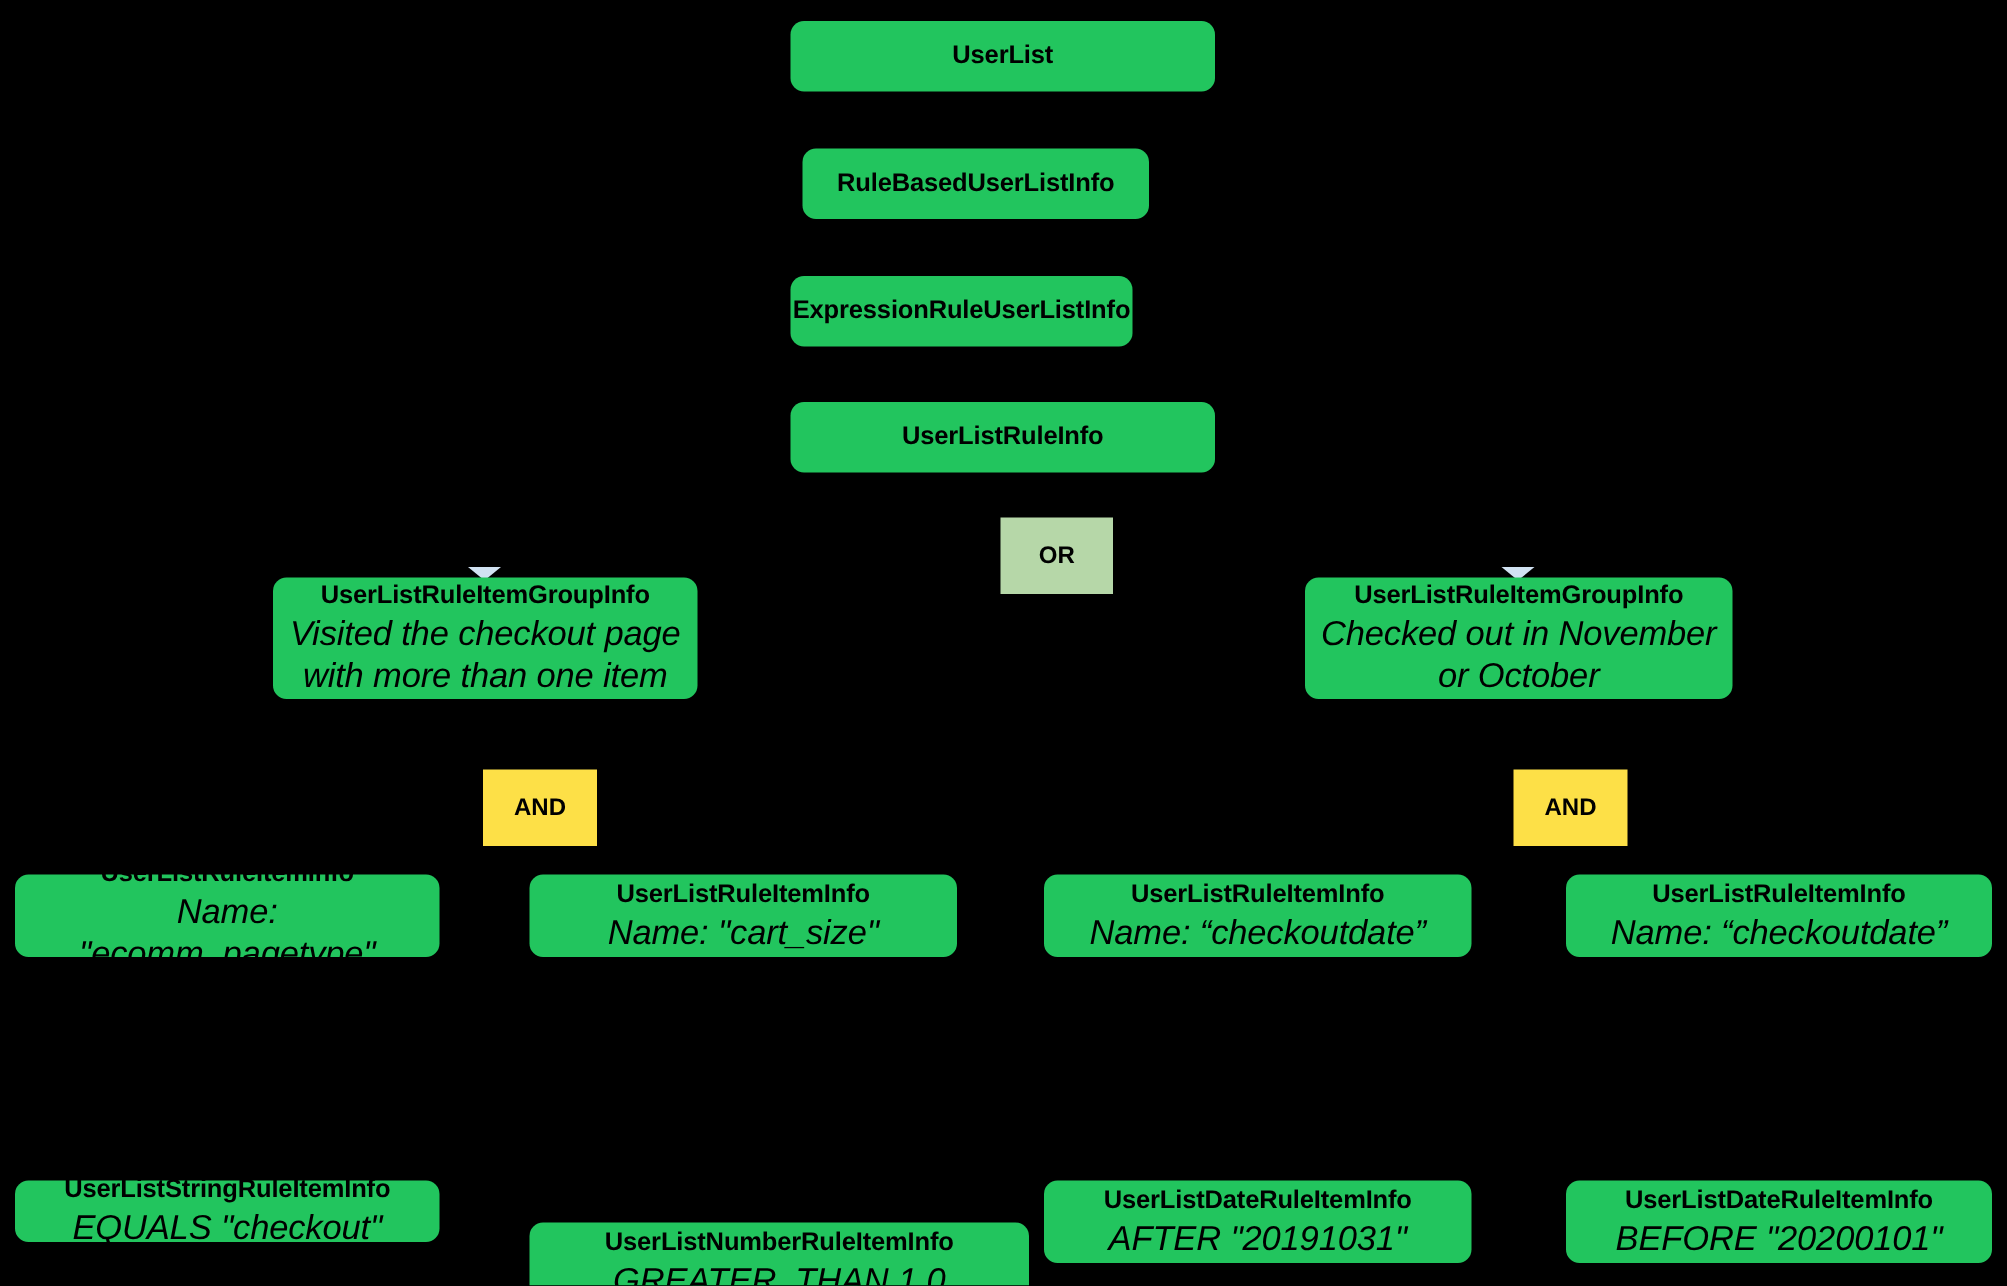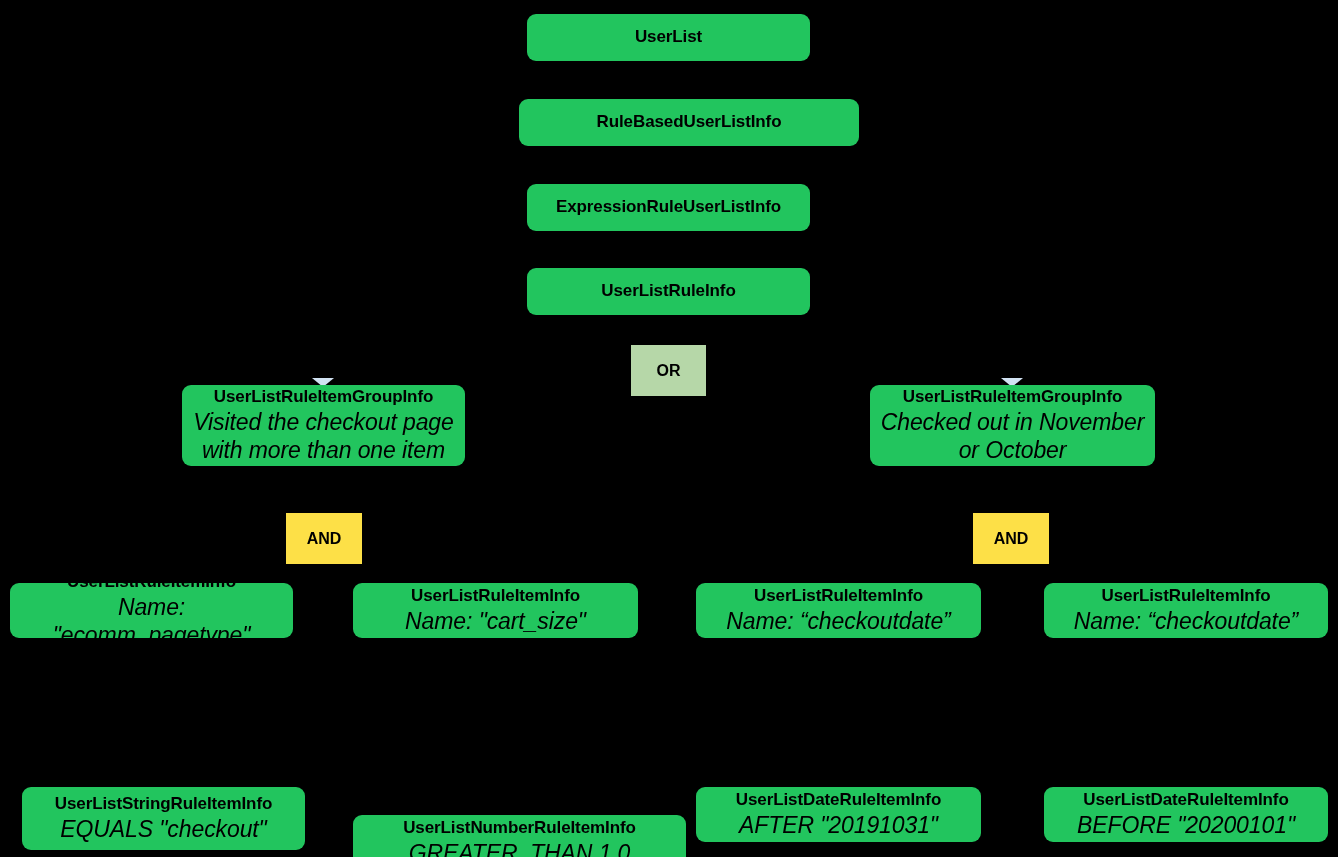--- a/index.html
+++ b/index.html
@@ -51,20 +51,21 @@
   .op {
     position: absolute;
     box-sizing: border-box;
     border-radius: 0;
     display: flex;
     align-items: center;
     justify-content: center;
     font-weight: bold;
     font-size: 16px;
     color: #000000;
+    margin-left: 36px;
   }
   .op.or  { background: #b6d7a8; }
   .op.and { background: #fde047; }
 
   
   .stub {
     position: absolute;
     width: 0;
     height: 0;
     border-left: 11px solid transparent;
@@ -74,25 +75,25 @@
 </style>
 </head>
 <body>
 
 <div id="diagram">
 
   <div class="node" style="left:527px; top:14px; width:283px; height:47px;">
     <span class="title">UserList</span>
   </div>
 
-  <div class="node" style="left:519px; top:99px; width:340px; height:47px;">
+  <div class="node" style="left:535px; top:99px; width:231px; height:47px;">
     <span class="title">RuleBasedUserListInfo</span>
   </div>
 
-  <div class="node" style="left:527px; top:184px; width:283px; height:47px;">
+  <div class="node" style="left:527px; top:184px; width:228px; height:47px;">
     <span class="title">ExpressionRuleUserListInfo</span>
   </div>
 
   <div class="node" style="left:527px; top:268px; width:283px; height:47px;">
     <span class="title">UserListRuleInfo</span>
   </div>
 
   <div class="op or" style="left:631px; top:345px; width:75px; height:51px;">
     <span>OR</span>
   </div>
@@ -130,21 +131,21 @@
   <div class="node" style="left:696px; top:583px; width:285px; height:55px;">
     <span class="title">UserListRuleItemInfo</span>
     <span class="subtitle">Name: “checkoutdate”</span>
   </div>
 
   <div class="node" style="left:1044px; top:583px; width:284px; height:55px;">
     <span class="title">UserListRuleItemInfo</span>
     <span class="subtitle">Name: “checkoutdate”</span>
   </div>
 
-  <div class="node" style="left:10px; top:787px; width:283px; height:63px;margin-left:12px;">
+  <div class="node" style="left:10px; top:787px; width:283px; height:41px;">
     <span class="title">UserListStringRuleItemInfo</span>
     <span class="subtitle">EQUALS "checkout"</span>
   </div>
 
   <div class="node" style="left:353px; top:815px; width:333px; height:55px;">
     <span class="title">UserListNumberRuleItemInfo</span>
     <span class="subtitle">GREATER_THAN 1.0</span>
   </div>
 
   <div class="node" style="left:696px; top:787px; width:285px; height:55px;">

